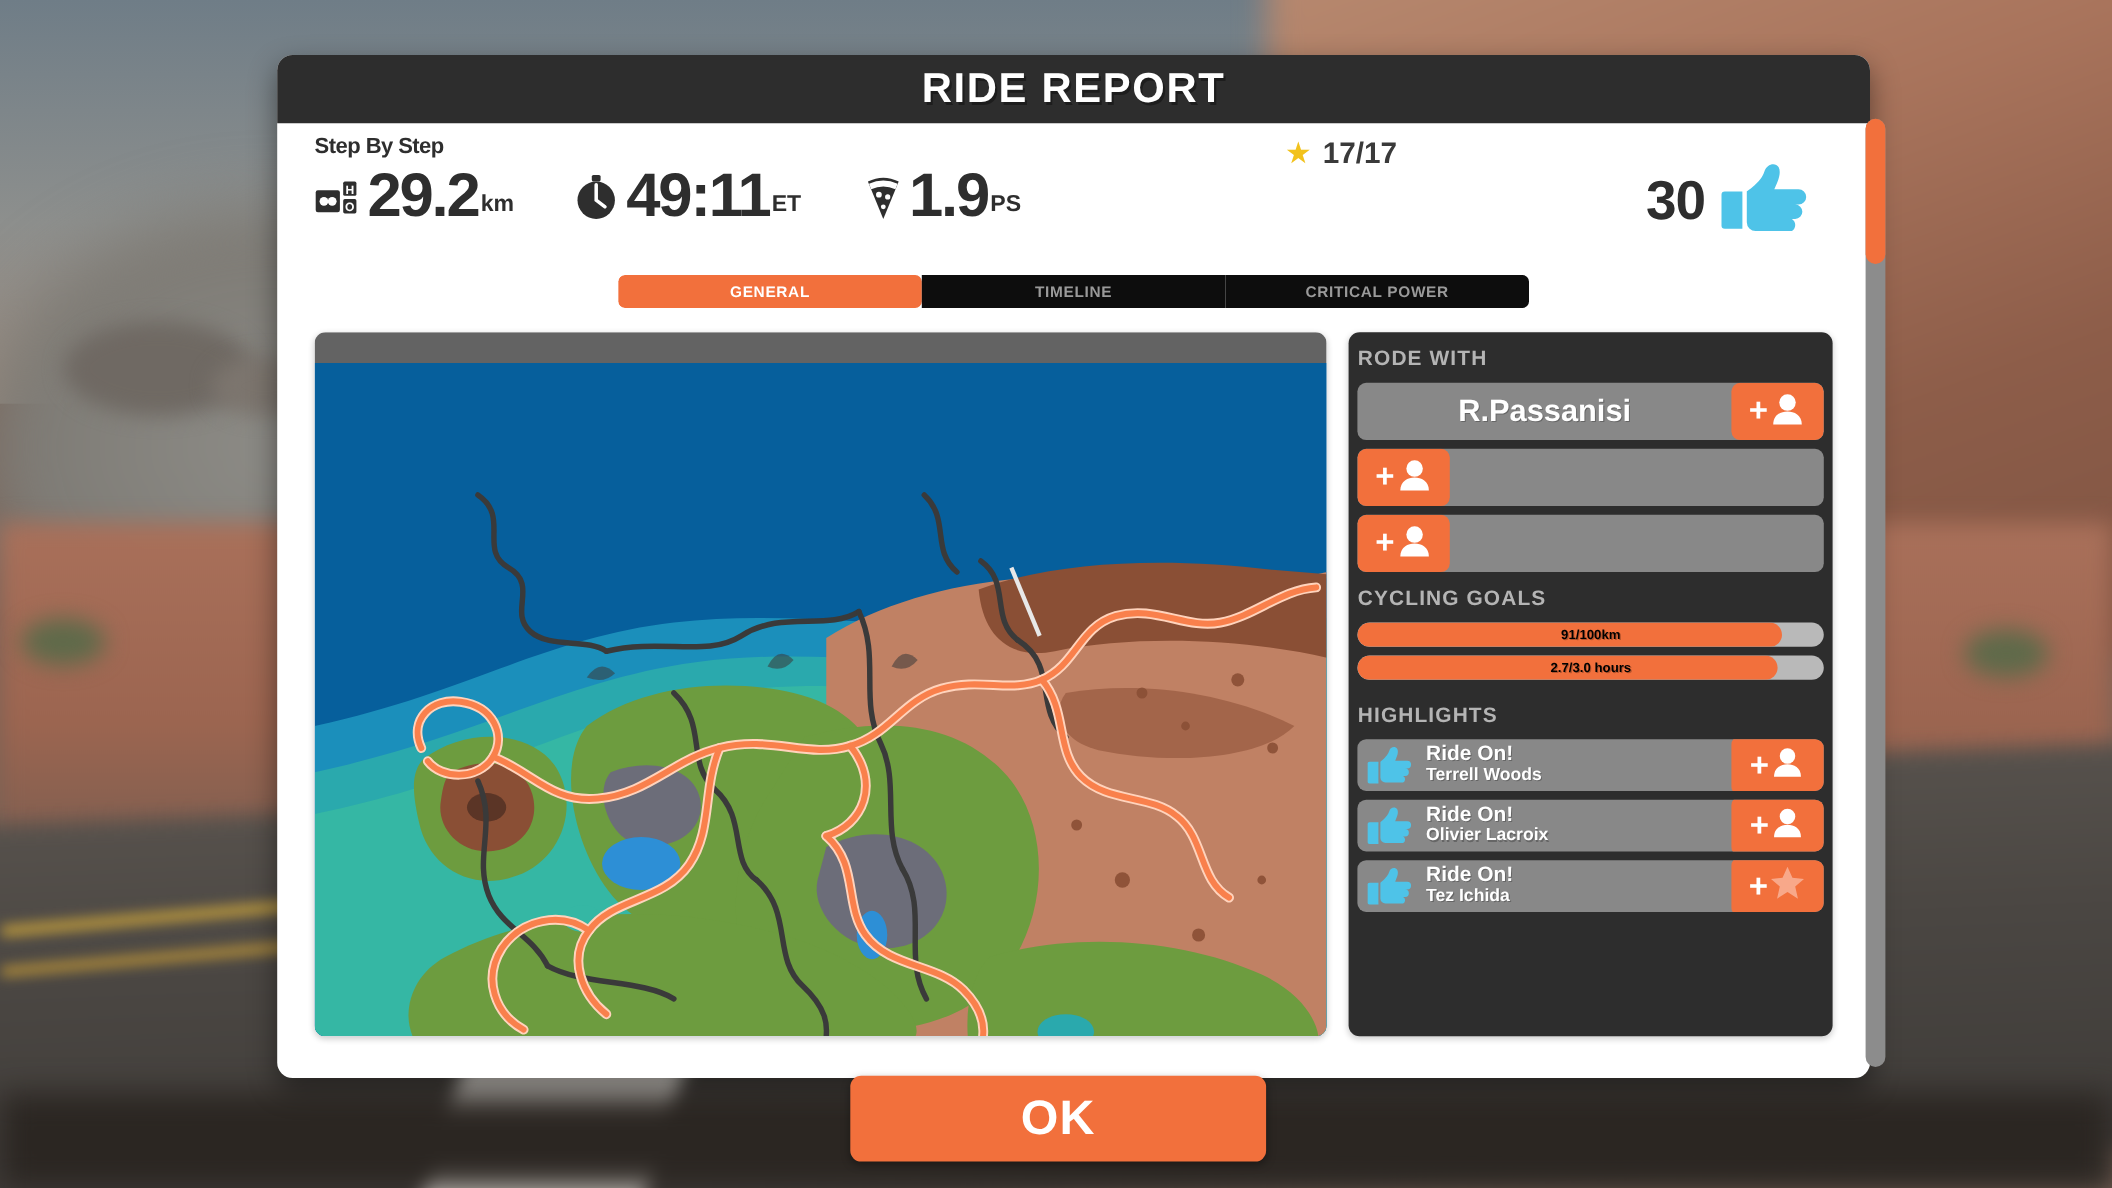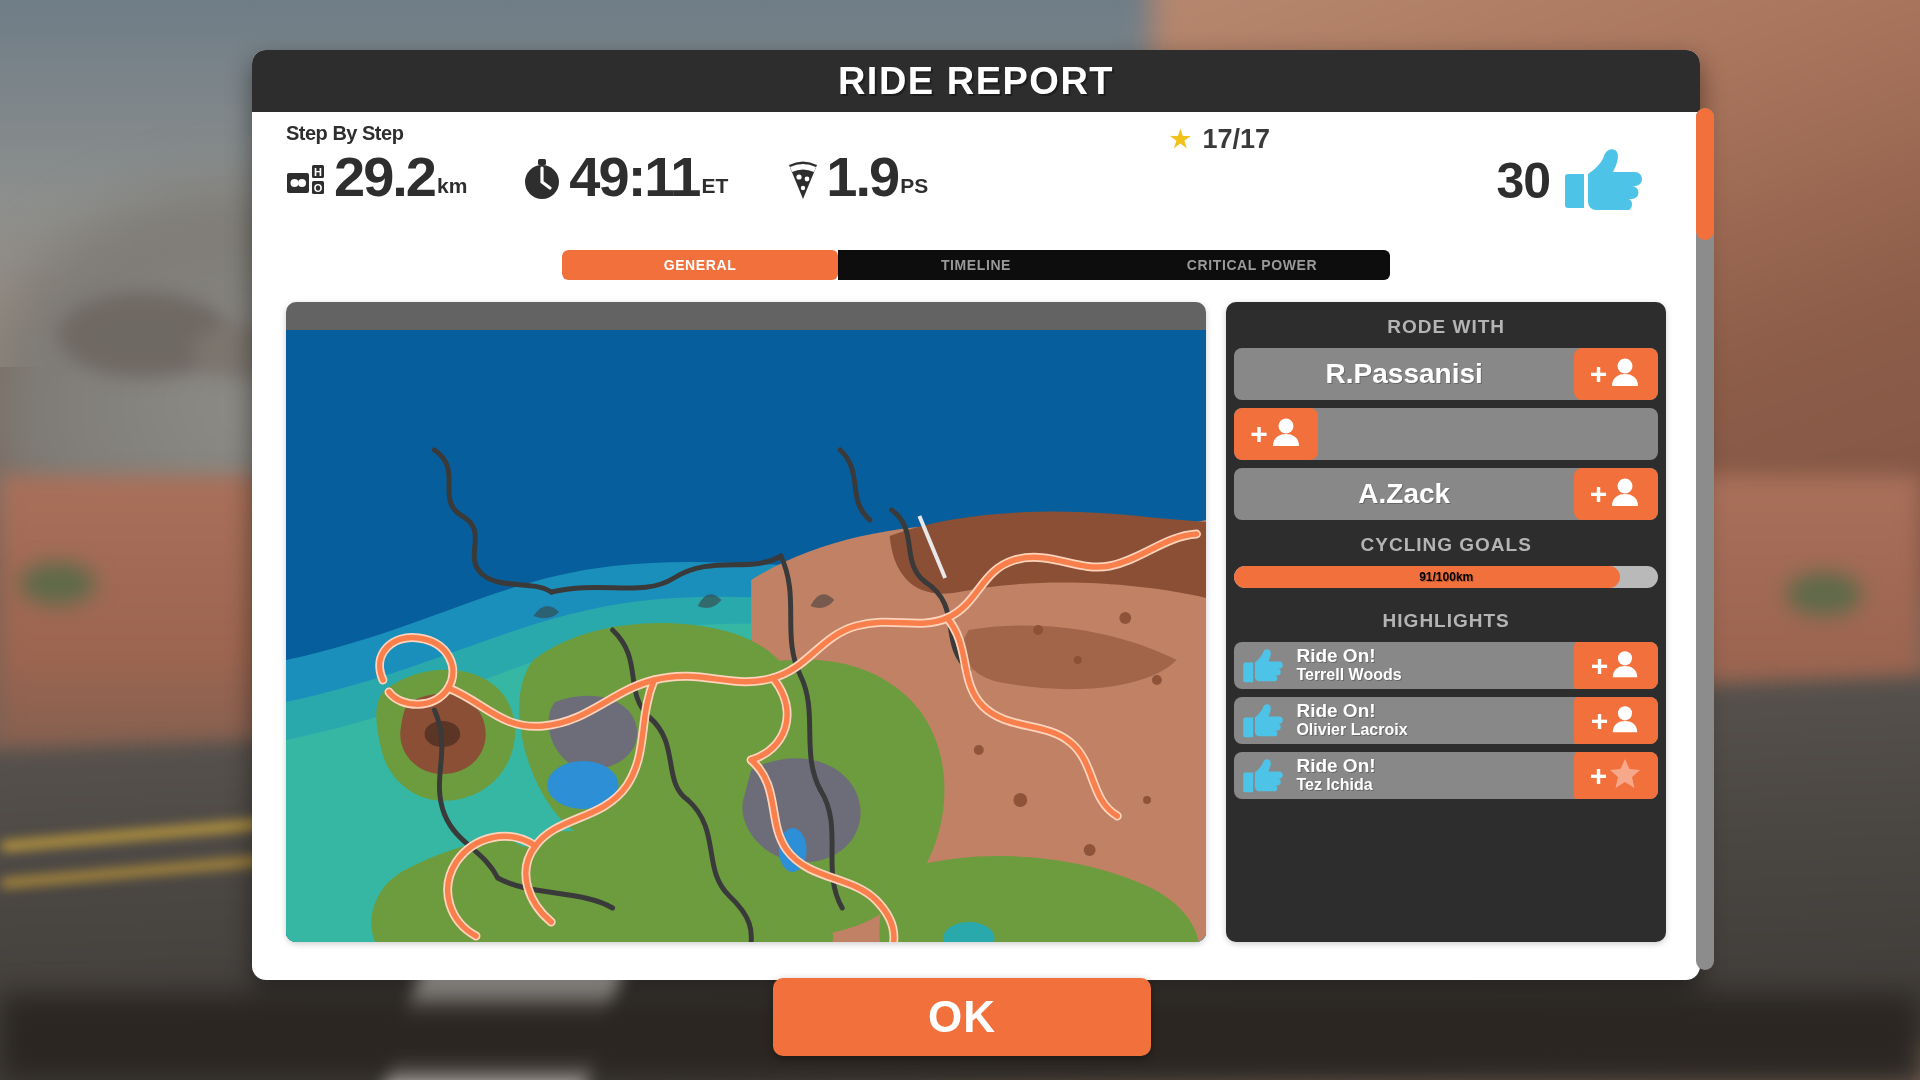--- a/index.html
+++ b/index.html
@@ -92,21 +92,21 @@
   
   #map-card { width:930px; height:640px; border-radius:10px; overflow:hidden;
               box-shadow:0 2px 6px rgba(0,0,0,.2); }
   #map-bar { height:28px; background:#636363; }
   #map { position:relative; width:100%; height:612px; background:#065f9c; overflow:hidden; }
   #map svg { display:block; width:100%; height:100%; }
 
   
   #side { width:444px; height:640px; background:#2d2d2d; border-radius:10px;
           padding:8px 8px 8px 8px; box-shadow:0 2px 6px rgba(0,0,0,.2); }
-  .sec-title { text-align:center; color:#b4b4b4; font-size:19px; font-weight:bold;
+  .sec-title { text-align:left; color:#b4b4b4; font-size:19px; font-weight:bold;
                letter-spacing:1px; padding:6px 0 10px 0; }
   .row { display:flex; align-items:center; background:#888888; border-radius:8px;
          height:52px; margin-bottom:8px; overflow:hidden; }
   .row .nm { flex:1; color:#fff; font-size:28px; font-weight:bold; text-align:center;
              text-shadow:1px 1px 0 rgba(0,0,0,.25); }
   .addbtn { width:84px; height:52px; background:#f2703c; display:flex;
             align-items:center; justify-content:center; gap:1px; border-radius:8px; cursor:pointer; }
   .addbtn .plus { color:#fff; font-size:30px; font-weight:bold; line-height:1; }
 
   
@@ -352,37 +352,40 @@
           <span>
             <svg width="34" height="34" viewBox="0 0 34 34">
                 <circle cx="17" cy="11" r="7.5" fill="#fff"></circle>
                 <path d="M4 31 C4 22 11 19 17 19 C23 19 30 22 30 31 Z" fill="#fff"></path>
               </svg>
           </span>
         </span>
       </div>
 
       <div class="row">
-        <span class="nm">A.Zack</span>
         <span class="addbtn">
           <span class="plus">+</span>
           <span>
             <svg width="34" height="34" viewBox="0 0 34 34">
                 <circle cx="17" cy="11" r="7.5" fill="#fff"></circle>
                 <path d="M4 31 C4 22 11 19 17 19 C23 19 30 22 30 31 Z" fill="#fff"></path>
               </svg>
           </span>
         </span>
       </div>
 
       <div class="sec-title">CYCLING GOALS</div>
 
       <div class="bar-outer">
         <div class="bar-fill" id="goal0" style="width: 91%;"></div>
         <div class="bar-lbl">91/100km</div>
+      </div>
+      <div class="bar-outer">
+        <div class="bar-fill" id="goal1" style="width: 90%;"></div>
+        <div class="bar-lbl">2.7/3.0 hours</div>
       </div>
 
       <div class="sec-title" style="padding-top:14px">HIGHLIGHTS</div>
 
       <div class="hrow">
         <span class="thumb">
           <svg width="40" height="36" viewBox="0 0 44 40">
             <path d="M2 16 h9 v22 H2 a2 2 0 0 1 -2 -2 V18 a2 2 0 0 1 2 -2 z" fill="#4ec3e8"></path>
             <path d="M13 16 C13 16 20 11 22 5 C23 1 28 0 30 3 C32 7 29 12 28 15 h12 a4 4 0 0 1 0 8 h-2 a3.7 3.7 0 0 1 0 7.5 h-2 a3.7 3.7 0 0 1 0 6.5 H18 a5 5 0 0 1 -5 -5 z" fill="#4ec3e8"></path>
           </svg>

